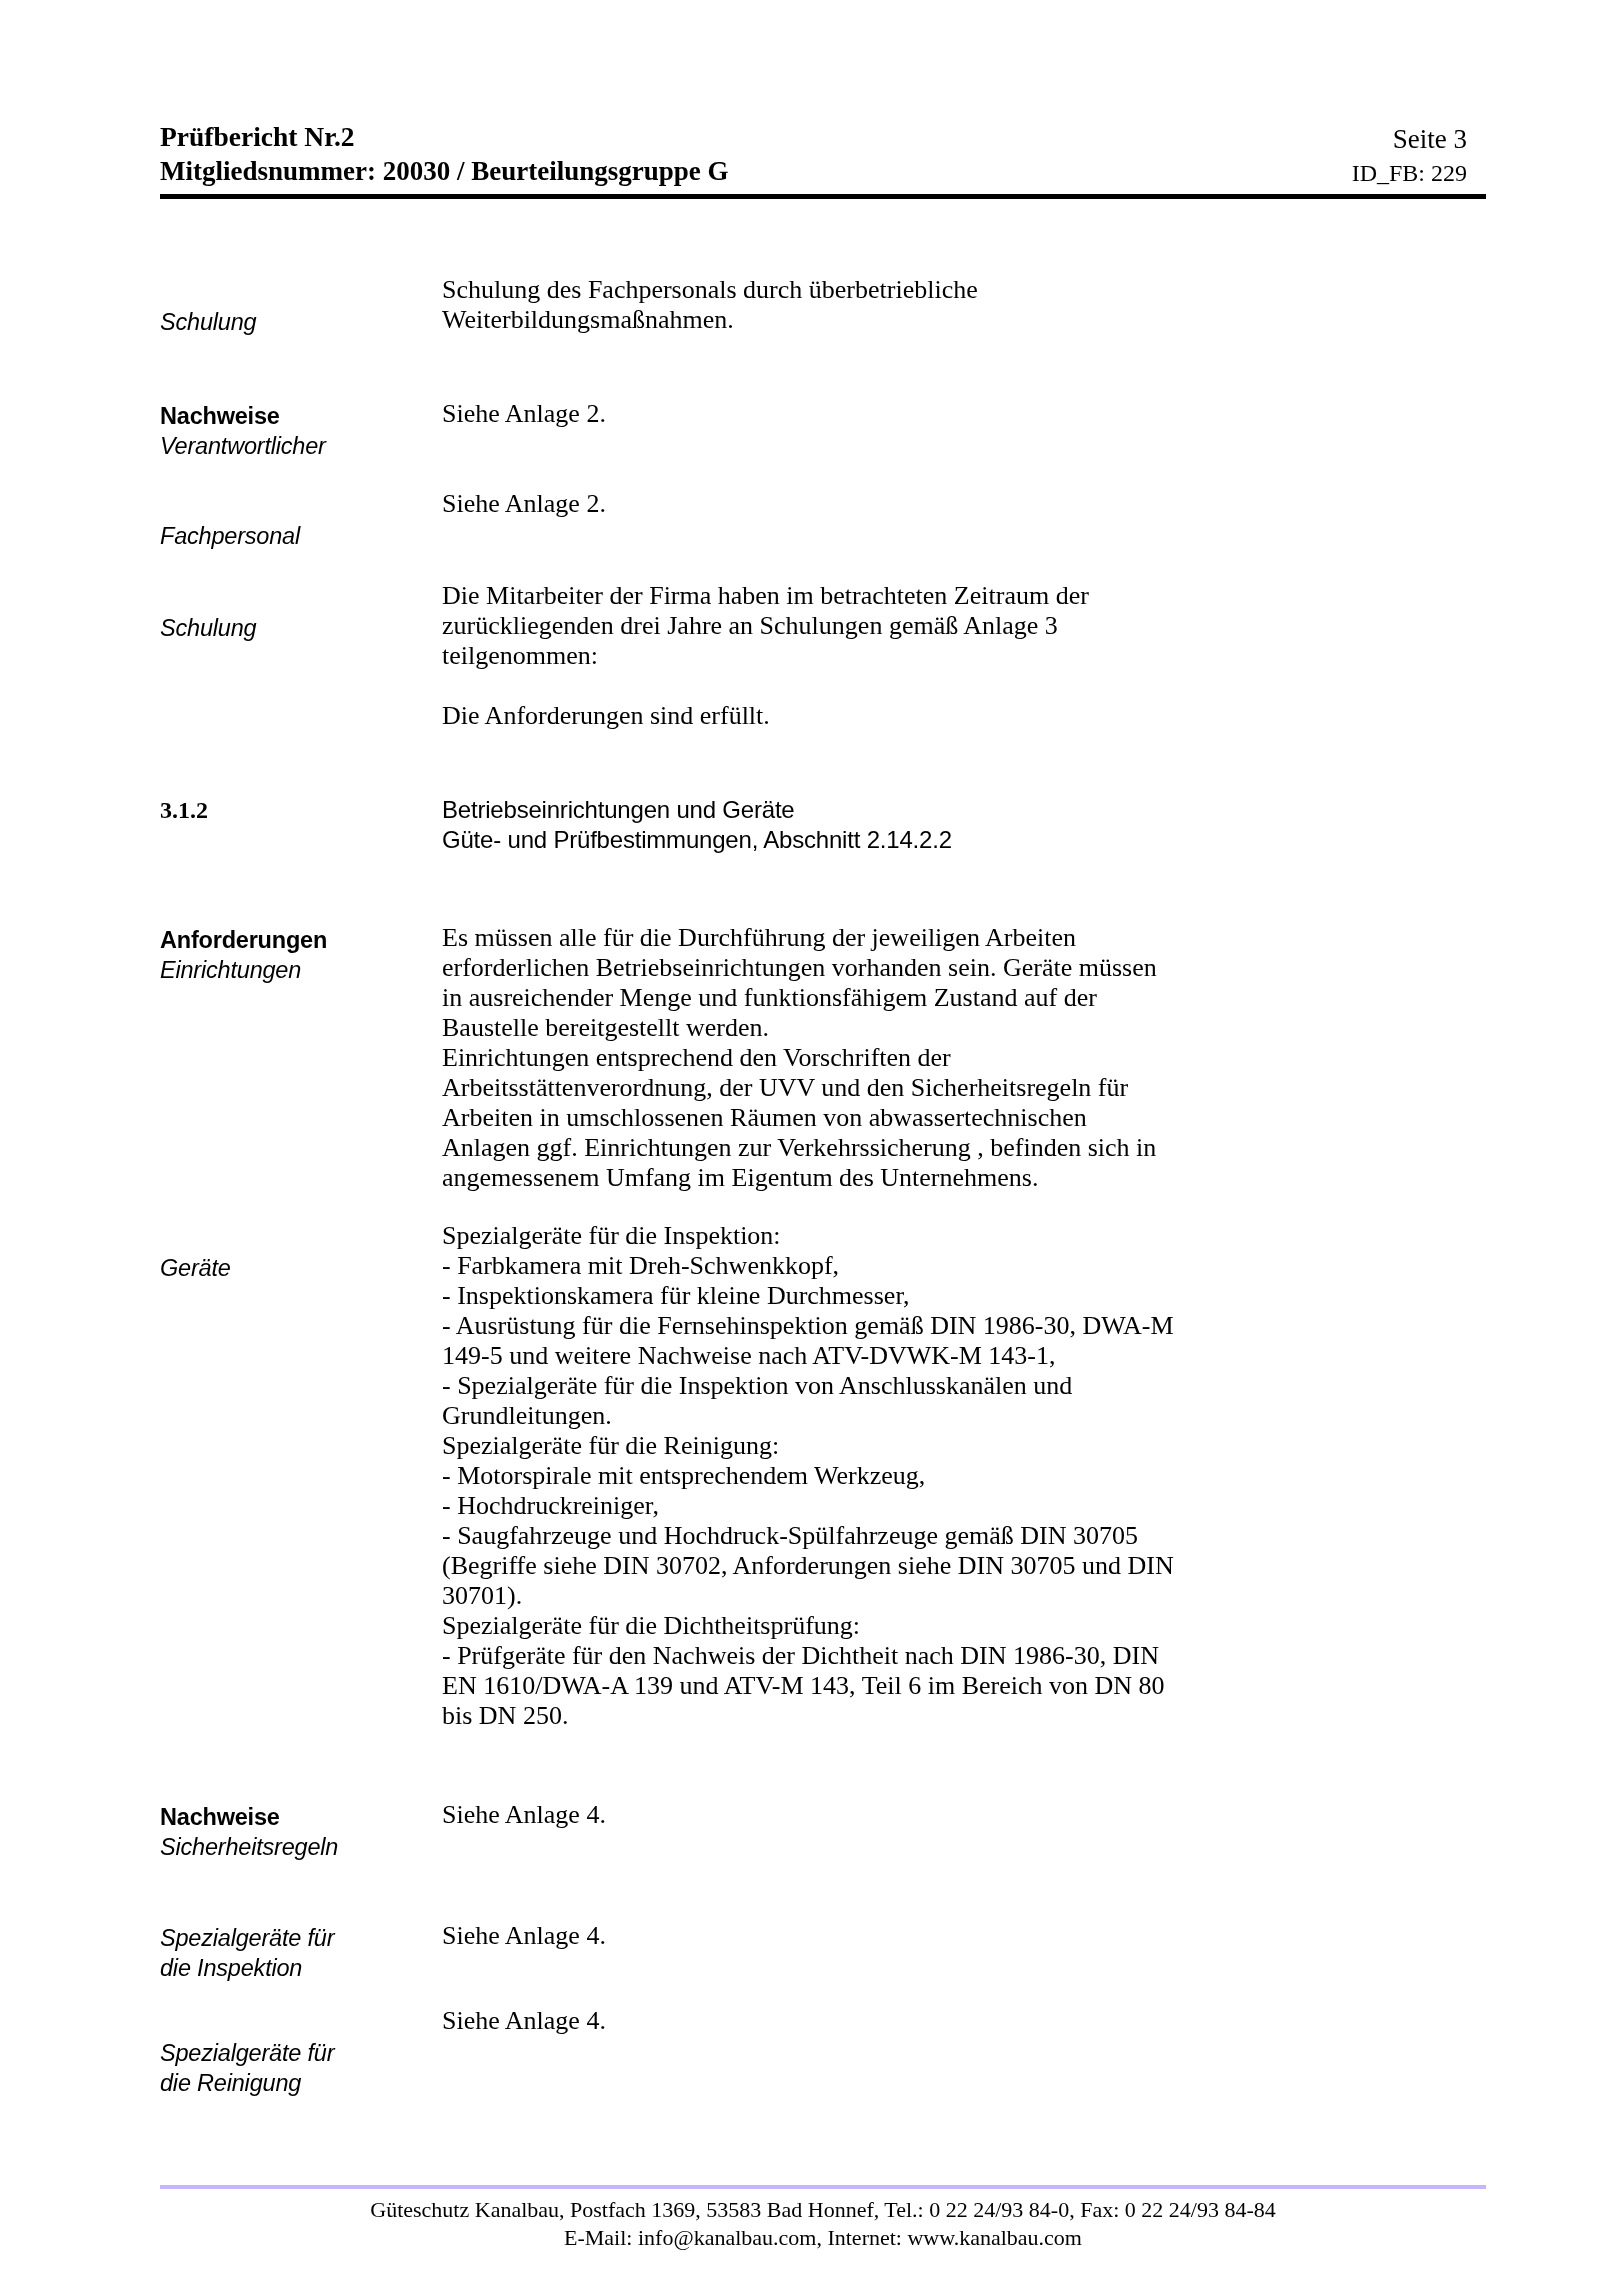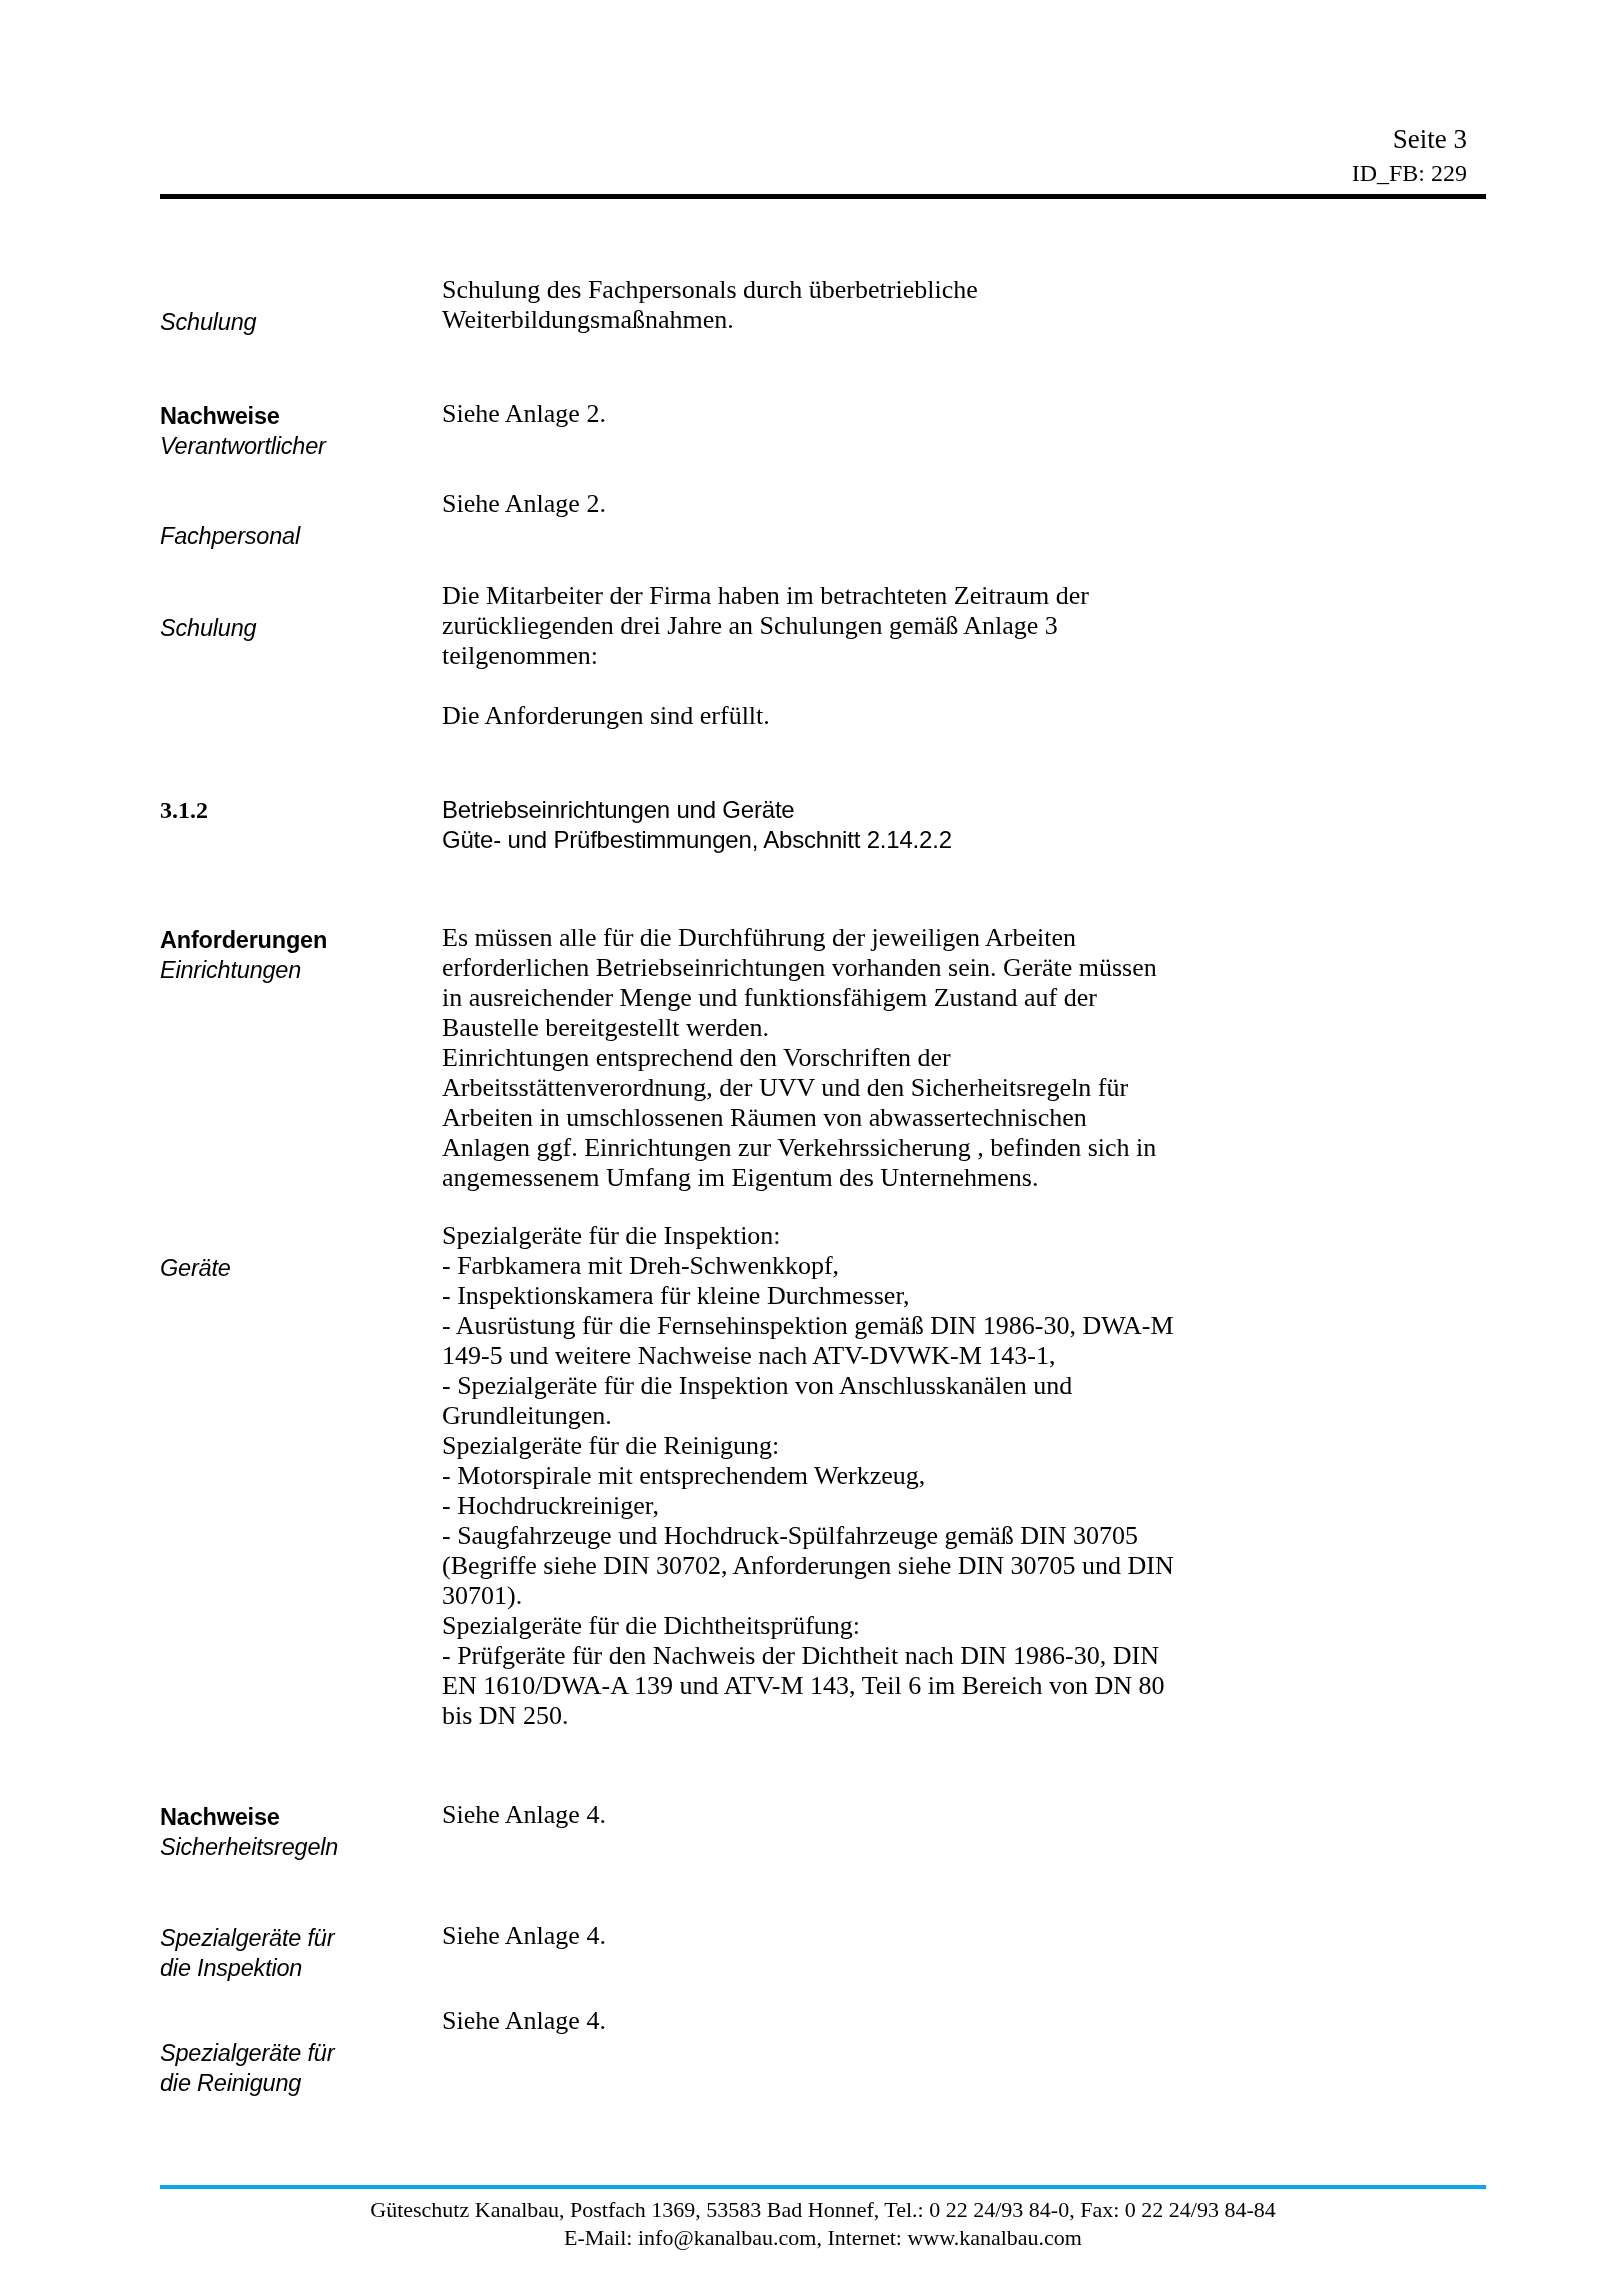--- a/index.html
+++ b/index.html
@@ -33,29 +33,33 @@
     font-weight:bold;font-size:24px;line-height:30px;
   }
   .heading{
     font-family:"Liberation Sans",sans-serif;font-weight:normal;
     font-size:24px;line-height:30px;letter-spacing:-0.2px;
   }
   .tline{min-height:30px;white-space:pre;}
   
   .footer{
     position:absolute;left:160px;width:1326px;top:2185px;
-    border-top:4px solid #0ea5e9;padding-top:7.3px;
+    border-top:4px solid #c4b5fd;padding-top:7.3px;
     text-align:center;font-size:22px;line-height:28px;
   }
 </style>
 </head>
 <body>
 
 <div class="page">
 
+  <div class="hdr-left">
+    <div class="hdr-title">Prüfbericht Nr.2</div>
+    <div class="hdr-sub">Mitgliedsnummer: 20030 / Beurteilungsgruppe G</div>
+  </div>
   <div class="hdr-right">
     <div class="hdr-page">Seite 3</div>
     <div class="hdr-id">ID_FB: 229</div>
   </div>
   <div class="rule hdr-rule"></div>
 
   <div class="row" style="top:275px">
     <div class="col-label lbl-italic">
         <div class="tline">Schulung</div>
       </div>

